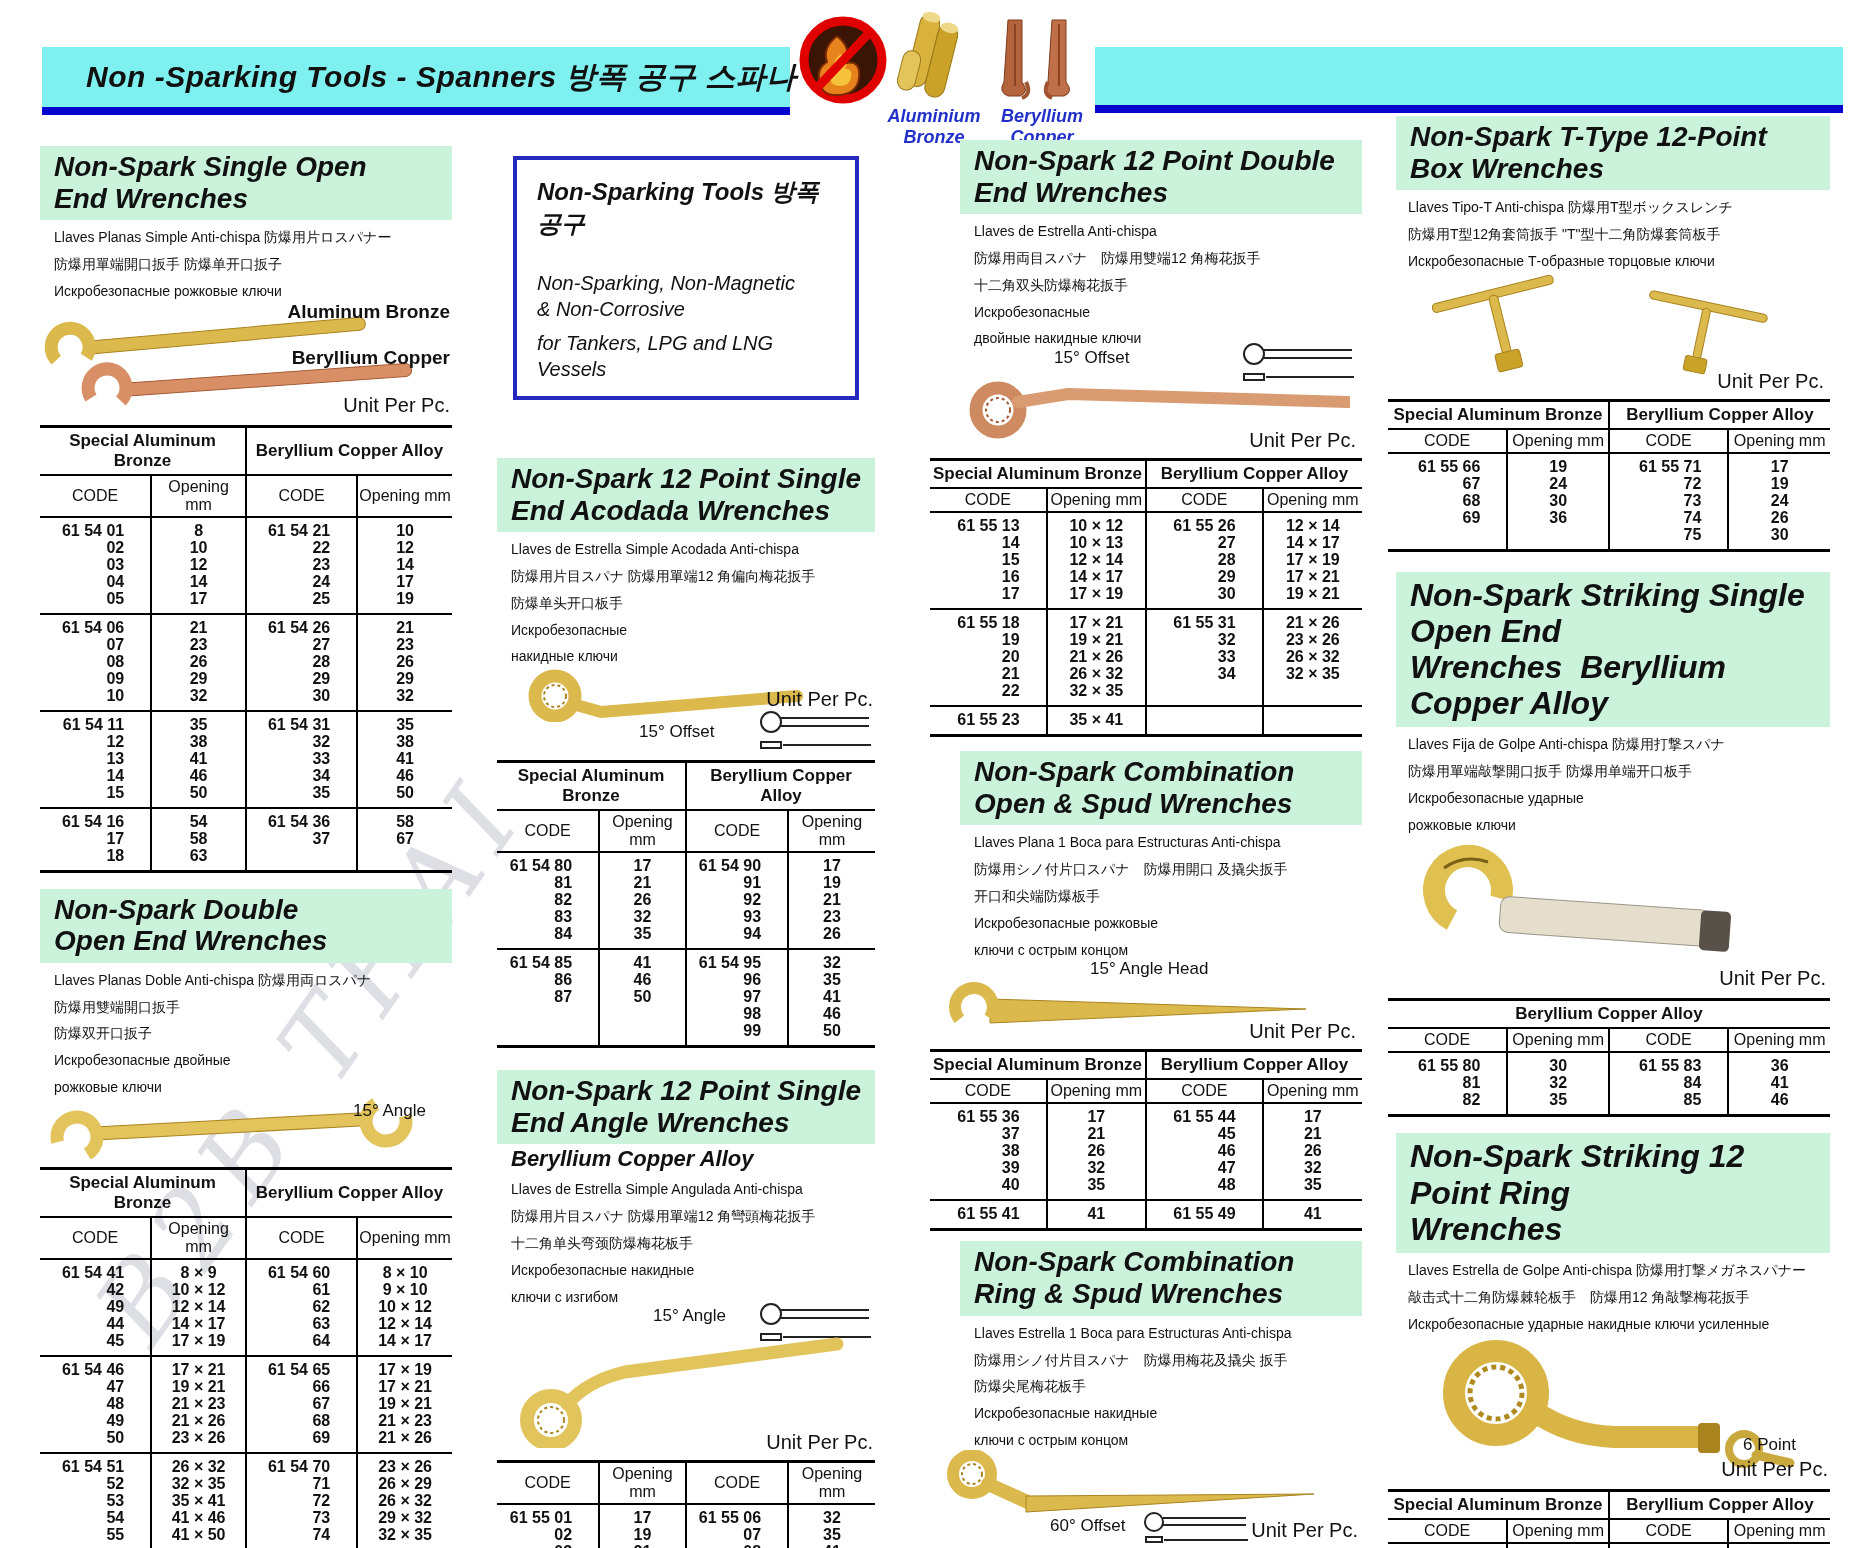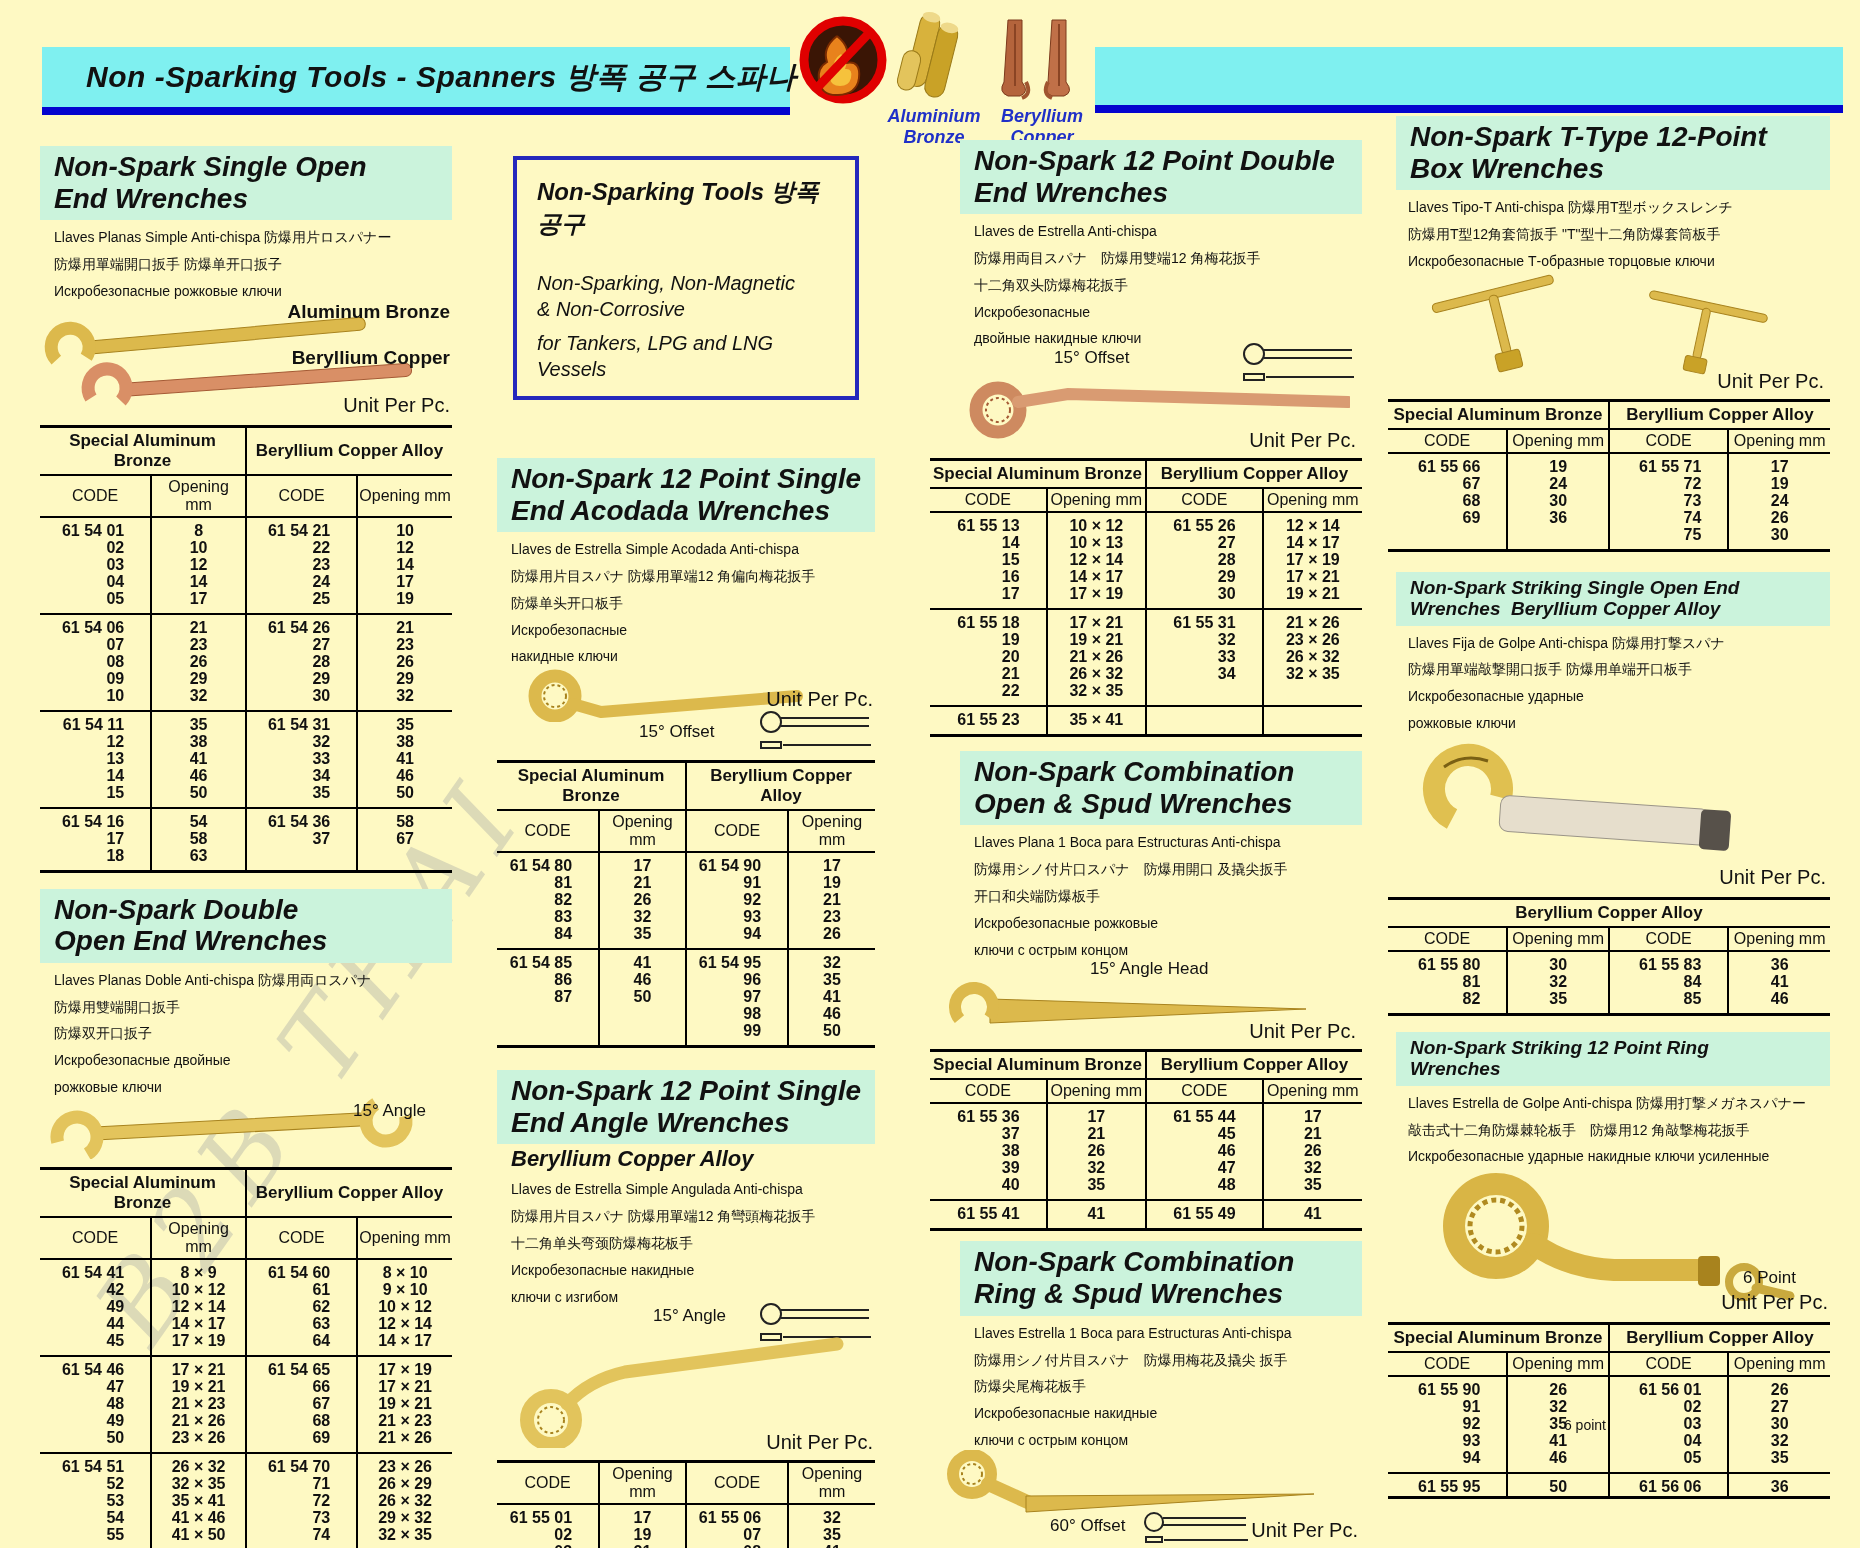--- a/index.html
+++ b/index.html
@@ -1,32 +1,32 @@
 <!DOCTYPE html>
 <html><head>
 <meta charset="utf-8">
 <style>
   html,body{margin:0;padding:0;background:#9a9a9a;}
-  .page{position:relative;width:1860px;height:1548px;background:#fef9c3;
+  .page{position:relative;width:1860px;height:1548px;background:#ffffff;
         font-family:"Liberation Sans",sans-serif;color:#111;overflow:hidden;}
   
   .band{position:absolute;background:#7FF0F0;display:flex;align-items:center;}
   .bluebar{position:absolute;background:#0404CE;}
   .hdr-title{font-size:30px;font-weight:bold;font-style:italic;padding-left:44px;letter-spacing:.5px;white-space:nowrap;}
   .mat-label{position:absolute;color:#2030C8;font-weight:bold;font-style:italic;font-size:18px;text-align:center;}
   .hdr-art{position:absolute;}
   
   .wm{position:absolute;left:72px;top:1295px;transform:rotate(-55deg);transform-origin:0 0;
       font-family:"DejaVu Serif",serif;font-style:italic;font-size:105px;letter-spacing:16px;
       color:rgba(125,130,150,0.26);white-space:nowrap;pointer-events:none;}
   
   .col{position:absolute;}
   .gt{background:#CBF3DC;font-size:28px;line-height:1.13;font-weight:bold;font-style:italic;
       margin:0;padding:5px 8px 6px 14px;}
-  .gt.small{font-size:19px;}
+  .gt.small{font-size:32px;}
   .t3{font-size:22px;font-weight:bold;font-style:italic;padding-left:14px;margin-top:2px;}
   .subs{margin:7px 0 0 4px;}
   .sub{font-size:14px;line-height:1.2;padding:1px 0 1px 10px;margin-top:8px;}
   .art{position:relative;}
   .unit{position:absolute;font-size:20px;color:#111;}
   .deg{position:absolute;font-size:17px;color:#111;}
   .blabel{position:absolute;font-weight:bold;font-size:19px;}
   
   .ibox{border:4px solid #2428BC;width:300px;margin-left:16px;margin-top:10px;padding:16px 18px 14px 20px;}
   .ibox .bt{font-size:24px;font-weight:bold;font-style:italic;margin-bottom:30px;}

